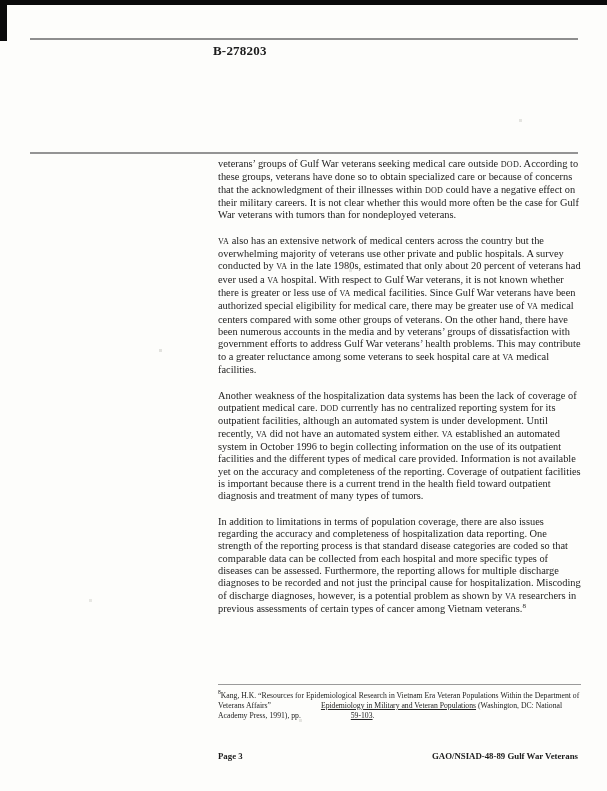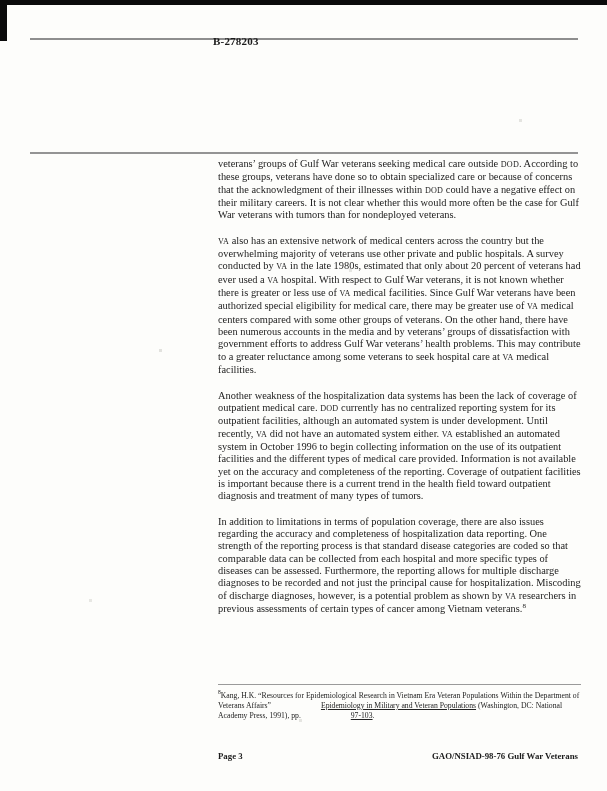--- a/index.html
+++ b/index.html
@@ -7,21 +7,21 @@
     width: 607px; height: 791px;
     position: relative;
     background: #fdfdfb;
     font-family: "Liberation Serif", "DejaVu Serif", serif;
     color: #1c1c1c;
     overflow: hidden;
   }
   .top-bar { position: absolute; top: 0; left: 0; width: 607px; height: 5px; background: #0b0b0b; }
   .corner-mark { position: absolute; top: 0; left: 0; width: 7px; height: 41px; background: #0b0b0b; }
   .header-rule { position: absolute; top: 38px; left: 30px; width: 548px; height: 2px; background: #8e8e8e; }
-  .doc-ref { position: absolute; top: 35px; left: 213px; font-weight: bold; font-size: 11px; letter-spacing: 0.2px; }
+  .doc-ref { position: absolute; top: 43px; left: 213px; font-weight: bold; font-size: 13px; letter-spacing: 0.2px; }
   .section-rule { position: absolute; top: 152px; left: 30px; width: 548px; height: 2px; background: #949494; }
   .content { position: absolute; top: 158px; left: 218px; width: 363px; }
   .para { margin: 0 0 13px 0; font-size: 10.4px; line-height: 12.35px; text-align: left; }
   .fn-ref { font-size: 7px; vertical-align: super; line-height: 0; }
   .footnote-block { position: absolute; top: 684px; left: 218px; width: 363px; }
   .footnote-rule { height: 1px; background: #9a9a9a; margin-bottom: 6px; }
   .footnote { margin: 0; font-size: 7.7px; line-height: 9.9px; color: #222; }
   .footnote sup { font-size: 5.5px; vertical-align: super; line-height: 0; }
   .u { text-decoration: underline; padding-left: 48px; }
   .sc { font-size: 0.78em; letter-spacing: 0.03em; }
@@ -44,19 +44,19 @@
 
 <main class="content">
   <p class="para acr">veterans’ groups of Gulf War veterans seeking medical care outside <span class="sc">DOD</span>. According to these groups, veterans have done so to obtain specialized care or because of concerns that the acknowledgment of their illnesses within <span class="sc">DOD</span> could have a negative effect on their military careers. It is not clear whether this would more often be the case for Gulf War veterans with tumors than for nondeployed veterans.</p>
   <p class="para acr"><span class="sc">VA</span> also has an extensive network of medical centers across the country but the overwhelming majority of veterans use other private and public hospitals. A survey conducted by <span class="sc">VA</span> in the late 1980s, estimated that only about 20 percent of veterans had ever used a <span class="sc">VA</span> hospital. With respect to Gulf War veterans, it is not known whether there is greater or less use of <span class="sc">VA</span> medical facilities. Since Gulf War veterans have been authorized special eligibility for medical care, there may be greater use of <span class="sc">VA</span> medical centers compared with some other groups of veterans. On the other hand, there have been numerous accounts in the media and by veterans’ groups of dissatisfaction with government efforts to address Gulf War veterans’ health problems. This may contribute to a greater reluctance among some veterans to seek hospital care at <span class="sc">VA</span> medical facilities.</p>
   <p class="para acr">Another weakness of the hospitalization data systems has been the lack of coverage of outpatient medical care. <span class="sc">DOD</span> currently has no centralized reporting system for its outpatient facilities, although an automated system is under development. Until recently, <span class="sc">VA</span> did not have an automated system either. <span class="sc">VA</span> established an automated system in October 1996 to begin collecting information on the use of its outpatient facilities and the different types of medical care provided. Information is not available yet on the accuracy and completeness of the reporting. Coverage of outpatient facilities is important because there is a current trend in the health field toward outpatient diagnosis and treatment of many types of tumors.</p>
   <p class="para"><span class="acr">In addition to limitations in terms of population coverage, there are also issues regarding the accuracy and completeness of hospitalization data reporting. One strength of the reporting process is that standard disease categories are coded so that comparable data can be collected from each hospital and more specific types of diseases can be assessed. Furthermore, the reporting allows for multiple discharge diagnoses to be recorded and not just the principal cause for hospitalization. Miscoding of discharge diagnoses, however, is a potential problem as shown by <span class="sc">VA</span> researchers in previous assessments of certain types of cancer among Vietnam veterans.</span><sup class="fn-ref">8</sup></p>
 </main>
 
 <div class="footnote-block">
   <div class="footnote-rule"></div>
-  <p class="footnote"><sup>8</sup><span>Kang, H.K. “Resources for Epidemiological Research in Vietnam Era Veteran Populations Within the Department of Veterans Affairs” </span><span class="u">Epidemiology in Military and Veteran Populations</span><span> (Washington, DC: National Academy Press, 1991), pp. </span><span class="u">97-103</span><span>.</span></p>
+  <p class="footnote"><sup>8</sup><span>Kang, H.K. “Resources for Epidemiological Research in Vietnam Era Veteran Populations Within the Department of Veterans Affairs” </span><span class="u">Epidemiology in Military and Veteran Populations</span><span> (Washington, DC: National Academy Press, 1991), pp. </span><span class="u">59-103</span><span>.</span></p>
 </div>
 
 <div class="footer">
   <span>Page 3</span>
-  <span>GAO/NSIAD-98-76 Gulf War Veterans</span>
+  <span>GAO/NSIAD-48-89 Gulf War Veterans</span>
 </div>
 
 </body></html>

